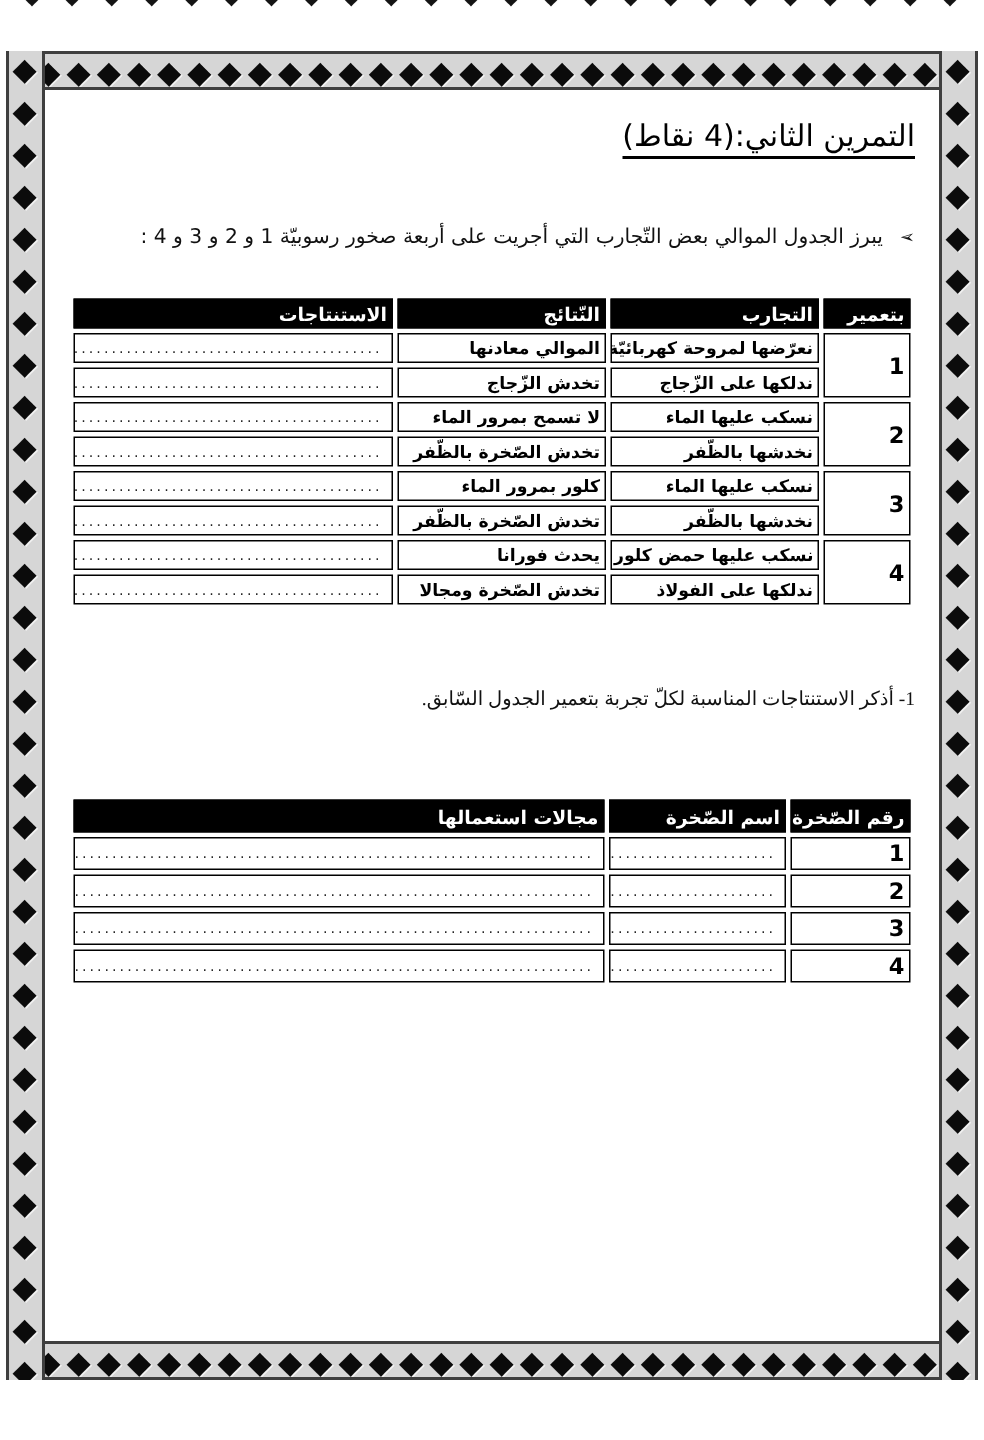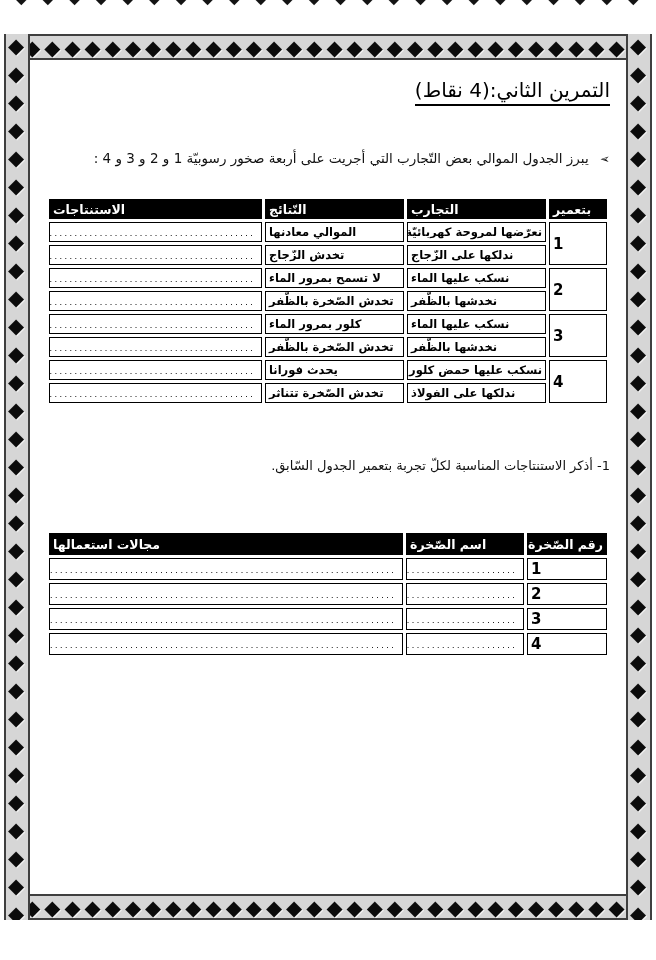--- a/index.html
+++ b/index.html
@@ -40,32 +40,32 @@
     display:inline-block; font-size:20px; font-weight:normal;
     border-bottom:2.5px solid #000; padding-bottom:2px; margin-top:4px;
     letter-spacing:0.2px;
   }
   .intro { margin-top:44px; font-size:13.5px; color:#111; }
   .intro .arrow { display:inline-block; transform:scaleX(-1); margin-left:7px; font-size:12px; }
   table { width:100%; border-collapse:separate; border-spacing:3px; table-layout:fixed; }
   .t1 { margin-top:30px; }
   .t2 { margin-top:52px; }
   td {
-    border:1px solid #000; height:18px; padding:0 3px; text-align:left;
+    border:1px solid #000; height:18px; padding:0 3px; text-align:right;
     font-size:11.5px; font-weight:bold; overflow:hidden; white-space:nowrap;
     background:#fff; vertical-align:middle;
   }
   .t2 td { height:20px; }
   td.th { background:#000; color:#fff; font-size:12.5px; border:1px solid #000; }
   td.num { font-size:15px; }
   td.dots {
     font-weight:normal; font-size:9.5px; letter-spacing:2px; color:#222;
     text-align:right; padding:0 6px;
   }
-  .questions { margin-top:48px; font-size:13px; line-height:24px; color:#111; }
+  .questions { margin-top:48px; font-size:13px; line-height:24px; color:#111;font-family:Liberation Serif, serif; }
   .questions div { margin:0; }
 </style>
 </head>
 <body>
 
 <div class="page">
 
   <div class="b-peek-clip">
     <span class="b-peek">◆◆◆◆◆◆◆◆◆◆◆◆◆◆◆◆◆◆◆◆◆◆◆◆◆◆◆◆◆◆◆◆◆◆◆◆◆◆◆◆</span>
   </div>
@@ -137,21 +137,21 @@
       </tr>
 
       <tr>
         <td class="num" rowspan="2">4</td>
         <td>نسكب عليها حمض كلور الماء</td>
         <td>يحدث فورانا</td>
         <td class="dots">........................................................................................................................</td>
       </tr>
       <tr>
         <td>ندلكها على الفولاذ</td>
-        <td>تخدش الصّخرة تتناثر</td>
+        <td>تخدش الصّخرة ومجالا</td>
         <td class="dots">........................................................................................................................</td>
       </tr>
     </tbody>
       </table>
 
     <div class="questions">
       <div>1- أذكر الاستنتاجات المناسبة لكلّ تجربة بتعمير الجدول السّابق.</div>
     </div>
 
     <table class="t2" dir="rtl">

